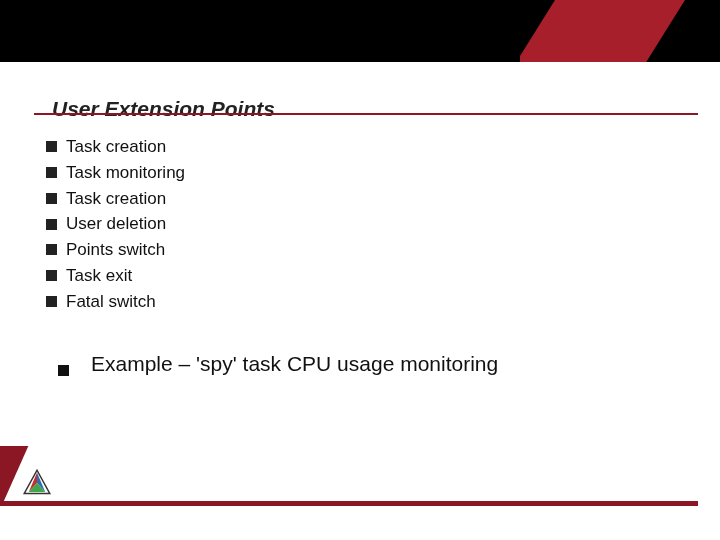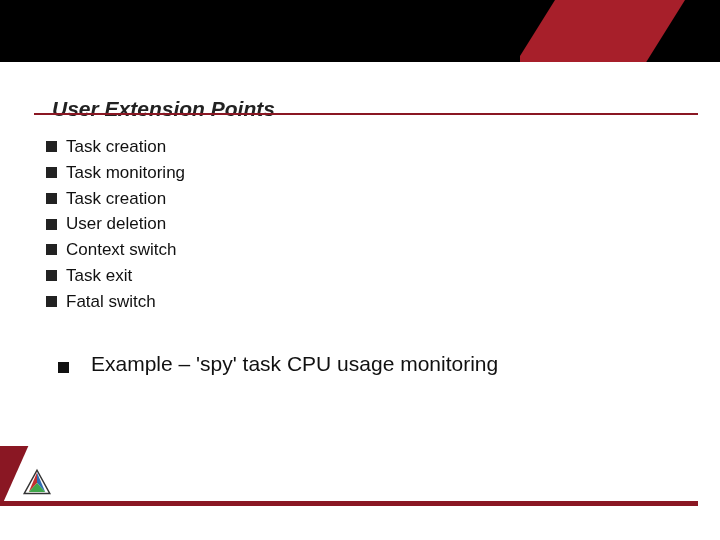--- a/index.html
+++ b/index.html
@@ -83,21 +83,21 @@
   .bullet-text {
     font-size: 17px;
     color: #111;
     line-height: 1.28;
   }
   .sub-bullet {
     position: absolute;
     top: 352px;
     left: 58px;
     display: flex;
-    align-items: center;
+    align-items: flex-end;
   }
   .sub-square {
     width: 11px;
     height: 11px;
     background: #111;
     margin-right: 22px;
     margin-top: 7px;
     flex-shrink: 0;
   }
   .sub-text {
@@ -154,21 +154,21 @@
   <div class="bullet-item">
     <div class="square-bullet"></div>
     <div class="bullet-text">Task creation</div>
   </div>
   <div class="bullet-item">
     <div class="square-bullet"></div>
     <div class="bullet-text">User deletion</div>
   </div>
   <div class="bullet-item">
     <div class="square-bullet"></div>
-    <div class="bullet-text">Context switch</div>
+    <div class="bullet-text">Points switch</div>
   </div>
   <div class="bullet-item">
     <div class="square-bullet"></div>
     <div class="bullet-text">Task exit</div>
   </div>
   <div class="bullet-item">
     <div class="square-bullet"></div>
     <div class="bullet-text">Fatal switch</div>
   </div>
 </div>

